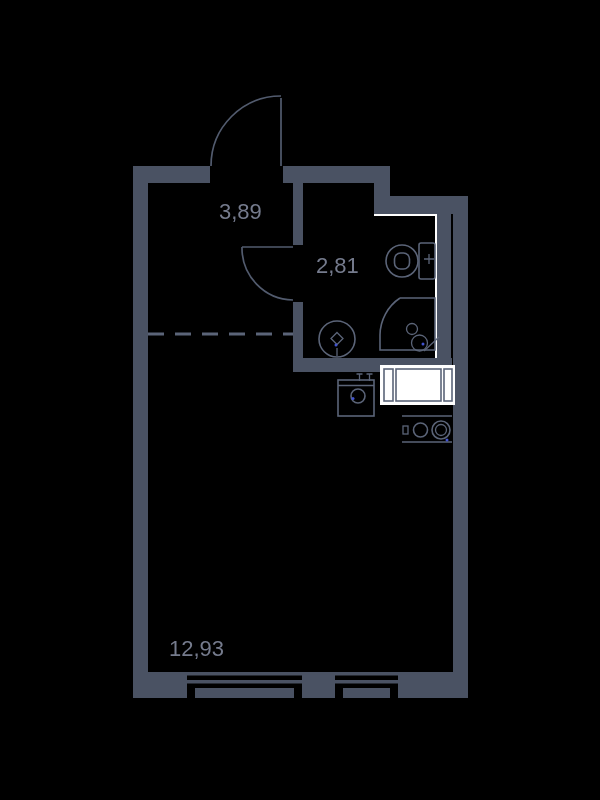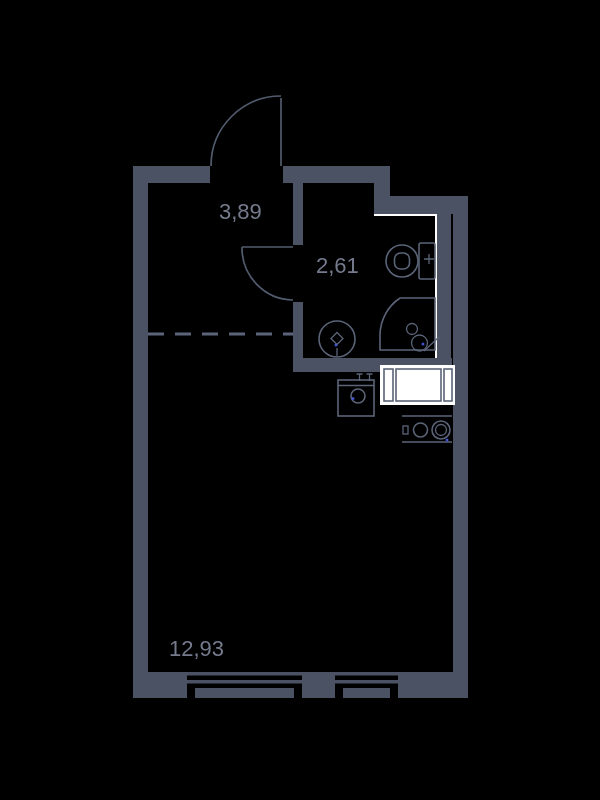--- a/index.html
+++ b/index.html
@@ -112,16 +112,16 @@
       <rect class="fx2" x="403" y="426" width="5" height="8"></rect>
       <circle class="fx" cx="420.5" cy="430" r="7"></circle>
       <circle class="fx" cx="441" cy="430" r="9"></circle>
       <circle class="fx2" cx="441" cy="430" r="5.5"></circle>
       <circle class="dot" cx="447" cy="440" r="1.5"></circle>
     </g>
   </svg>
 
   <div class="room-label" style="left:219px;top:201px">3,89</div>
 
-  <div class="room-label" style="left:316px;top:255px">2,61</div>
+  <div class="room-label" style="left:316px;top:255px">2,81</div>
 
   <div class="room-label" style="left:169px;top:638px">12,93</div>
 </div>
 
 </body></html>

